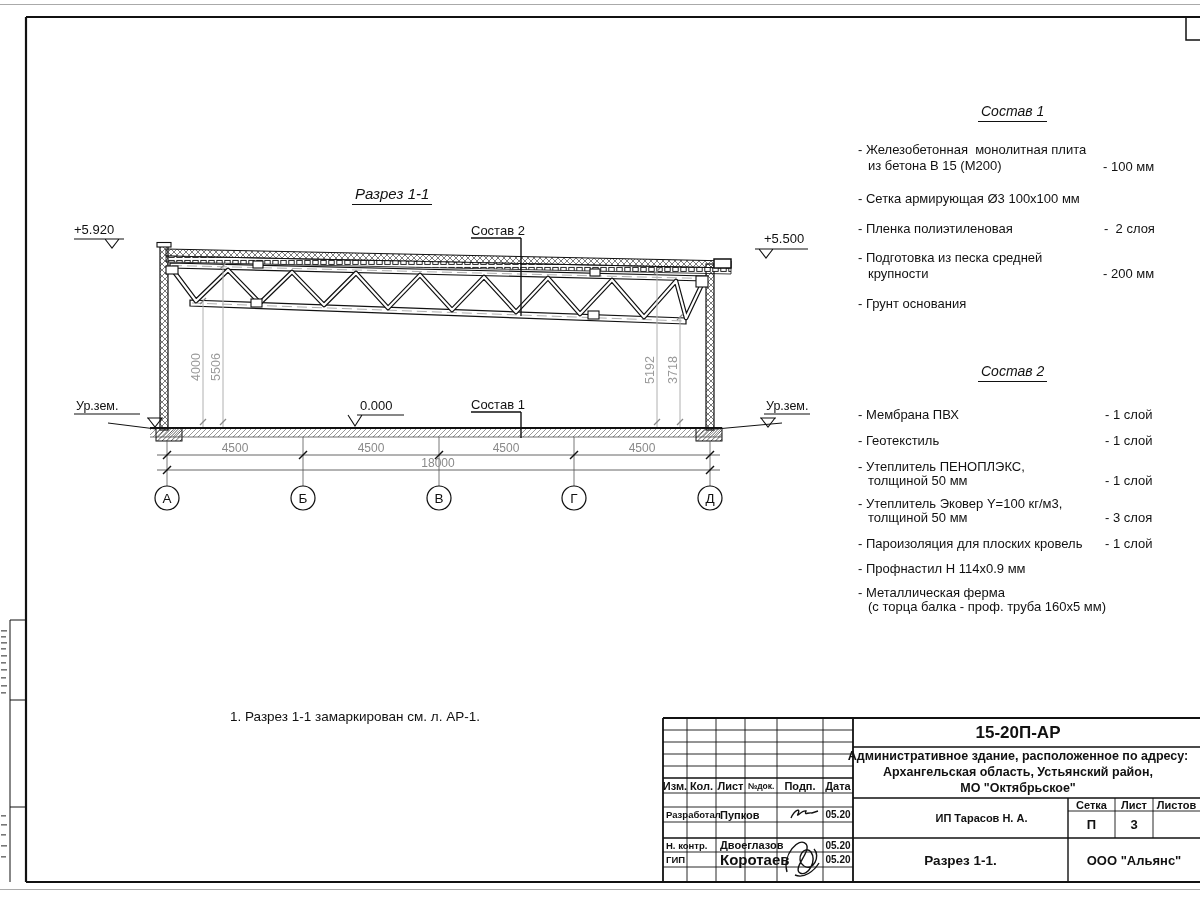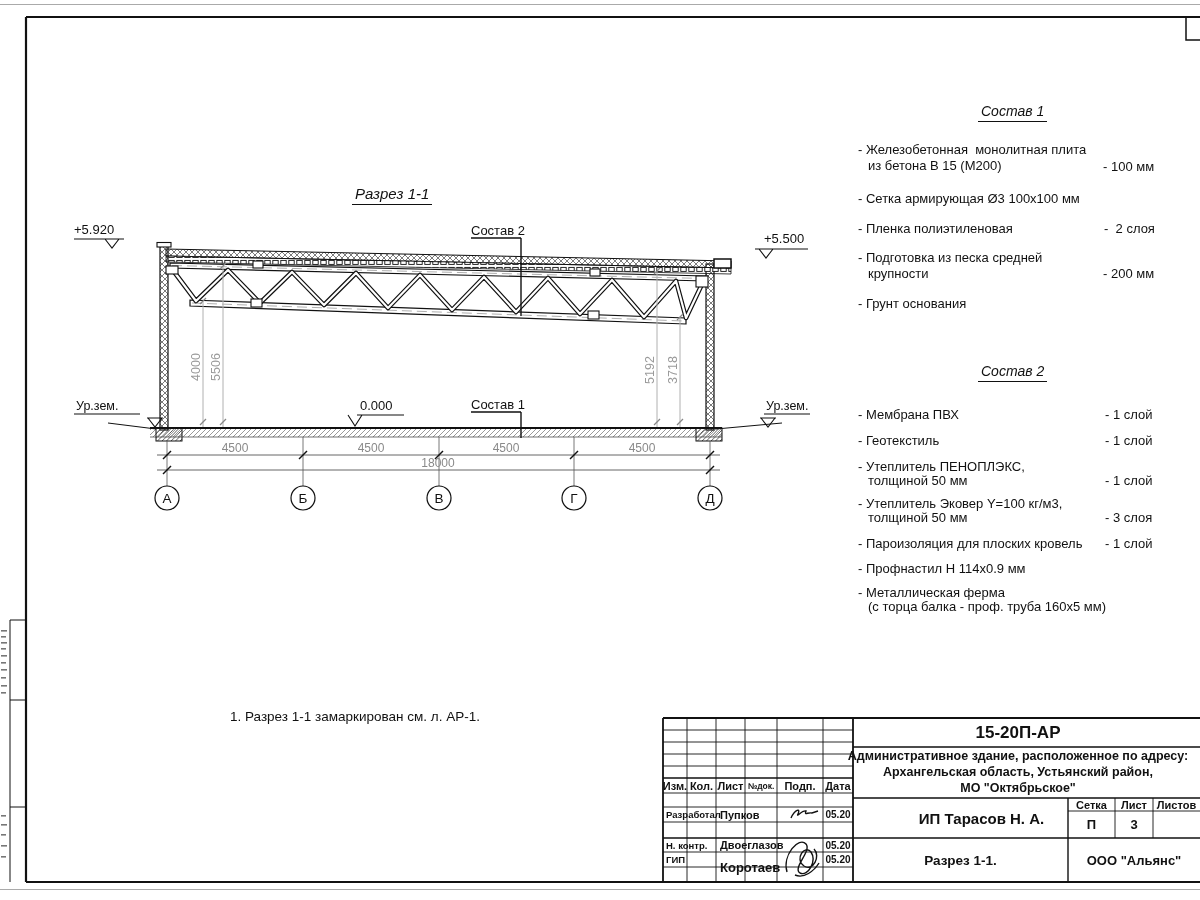--- a/index.html
+++ b/index.html
@@ -270,24 +270,24 @@
 
     <div class="tb tbl" style="left:664px; top:807px; width:50px; height:15px; font-size:9.5px;">Разработал</div>
     <div class="tb tbl" style="left:718px; top:807px; width:58px; height:15px; font-size:11px;">Пупков</div>
     <div class="tb" style="left:823px; top:807px; width:30px; height:15px; font-size:10px;">05.20</div>
 
     <div class="tb tbl" style="left:664px; top:838px; width:50px; height:14px; font-size:9.5px;">Н. контр.</div>
     <div class="tb tbl" style="left:718px; top:838px; width:60px; height:14px; font-size:11px;">Двоеглазов</div>
     <div class="tb" style="left:823px; top:838px; width:30px; height:14px; font-size:10px;">05.20</div>
 
     <div class="tb tbl" style="left:664px; top:852px; width:50px; height:15px; font-size:9.5px;">ГИП</div>
-    <div class="tb tbl" style="left:718px; top:852px; width:60px; height:15px; font-size:13px;margin-top:8px;">Коротаев</div>
+    <div class="tb tbl" style="left:718px; top:852px; width:60px; height:15px; font-size:15px;">Коротаев</div>
     <div class="tb" style="left:823px; top:852px; width:30px; height:15px; font-size:10px;">05.20</div>
 
-    <div class="tb" style="left:853px; top:798px; width:257px; height:40px; font-size:15px;">ИП Тарасов Н. А.</div>
+    <div class="tb" style="left:853px; top:798px; width:257px; height:40px; font-size:11px;">ИП Тарасов Н. А.</div>
 
     <div class="tb" style="left:1068px; top:798px; width:47px; height:13px; font-size:11px;">Сетка</div>
     <div class="tb" style="left:1115px; top:798px; width:38px; height:13px; font-size:11px;">Лист</div>
     <div class="tb" style="left:1153px; top:798px; width:47px; height:14px; font-size:11px;">Листов</div>
     <div class="tb" style="left:1068px; top:811px; width:47px; height:27px; font-size:13px;">П</div>
     <div class="tb" style="left:1115px; top:811px; width:38px; height:27px; font-size:13px;">3</div>
 
     <div class="tb" style="left:853px; top:838px; width:215px; height:44px; font-size:13.5px;">Разрез 1-1.</div>
     <div class="tb" style="left:1068px; top:838px; width:132px; height:44px; font-size:13px;">ООО "Альянс"</div>
   </div>

